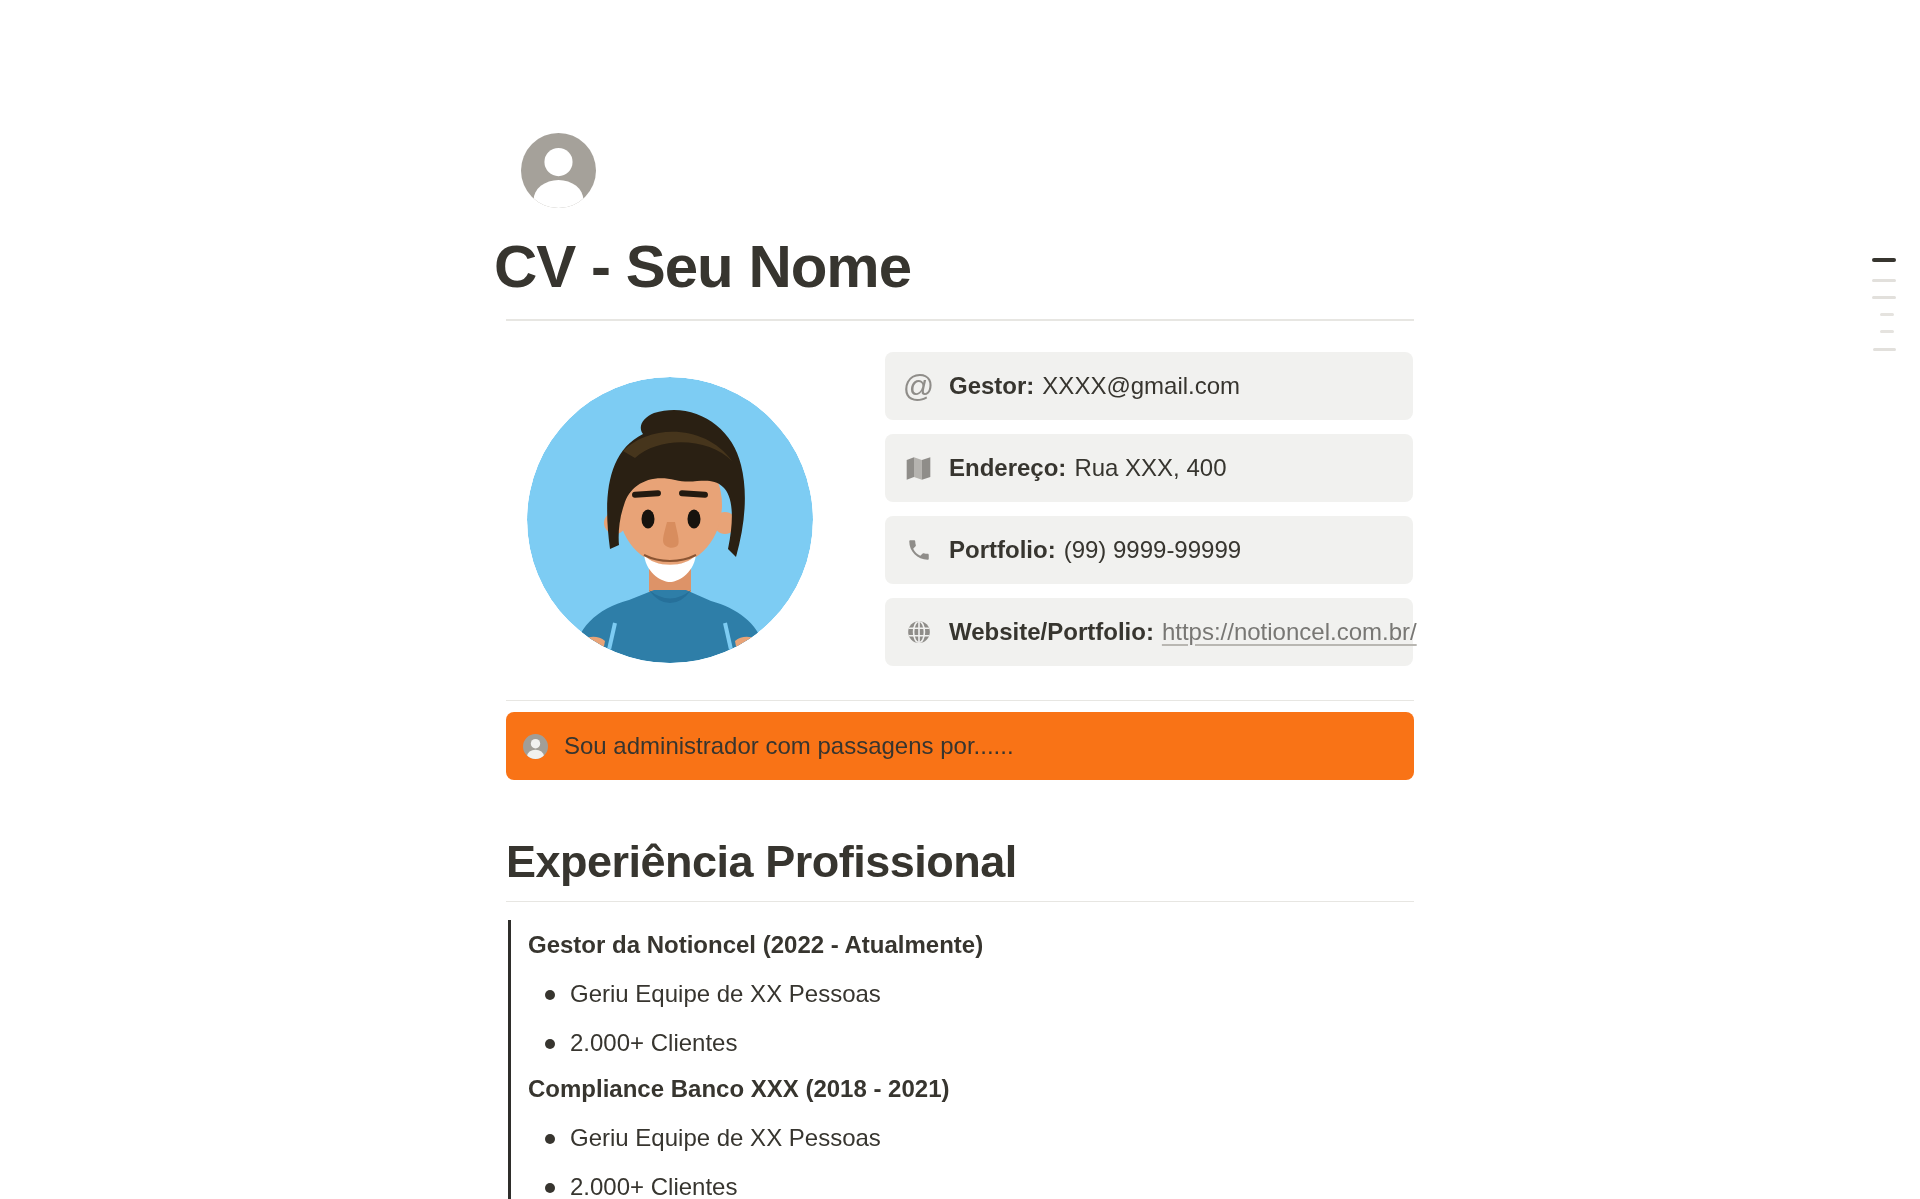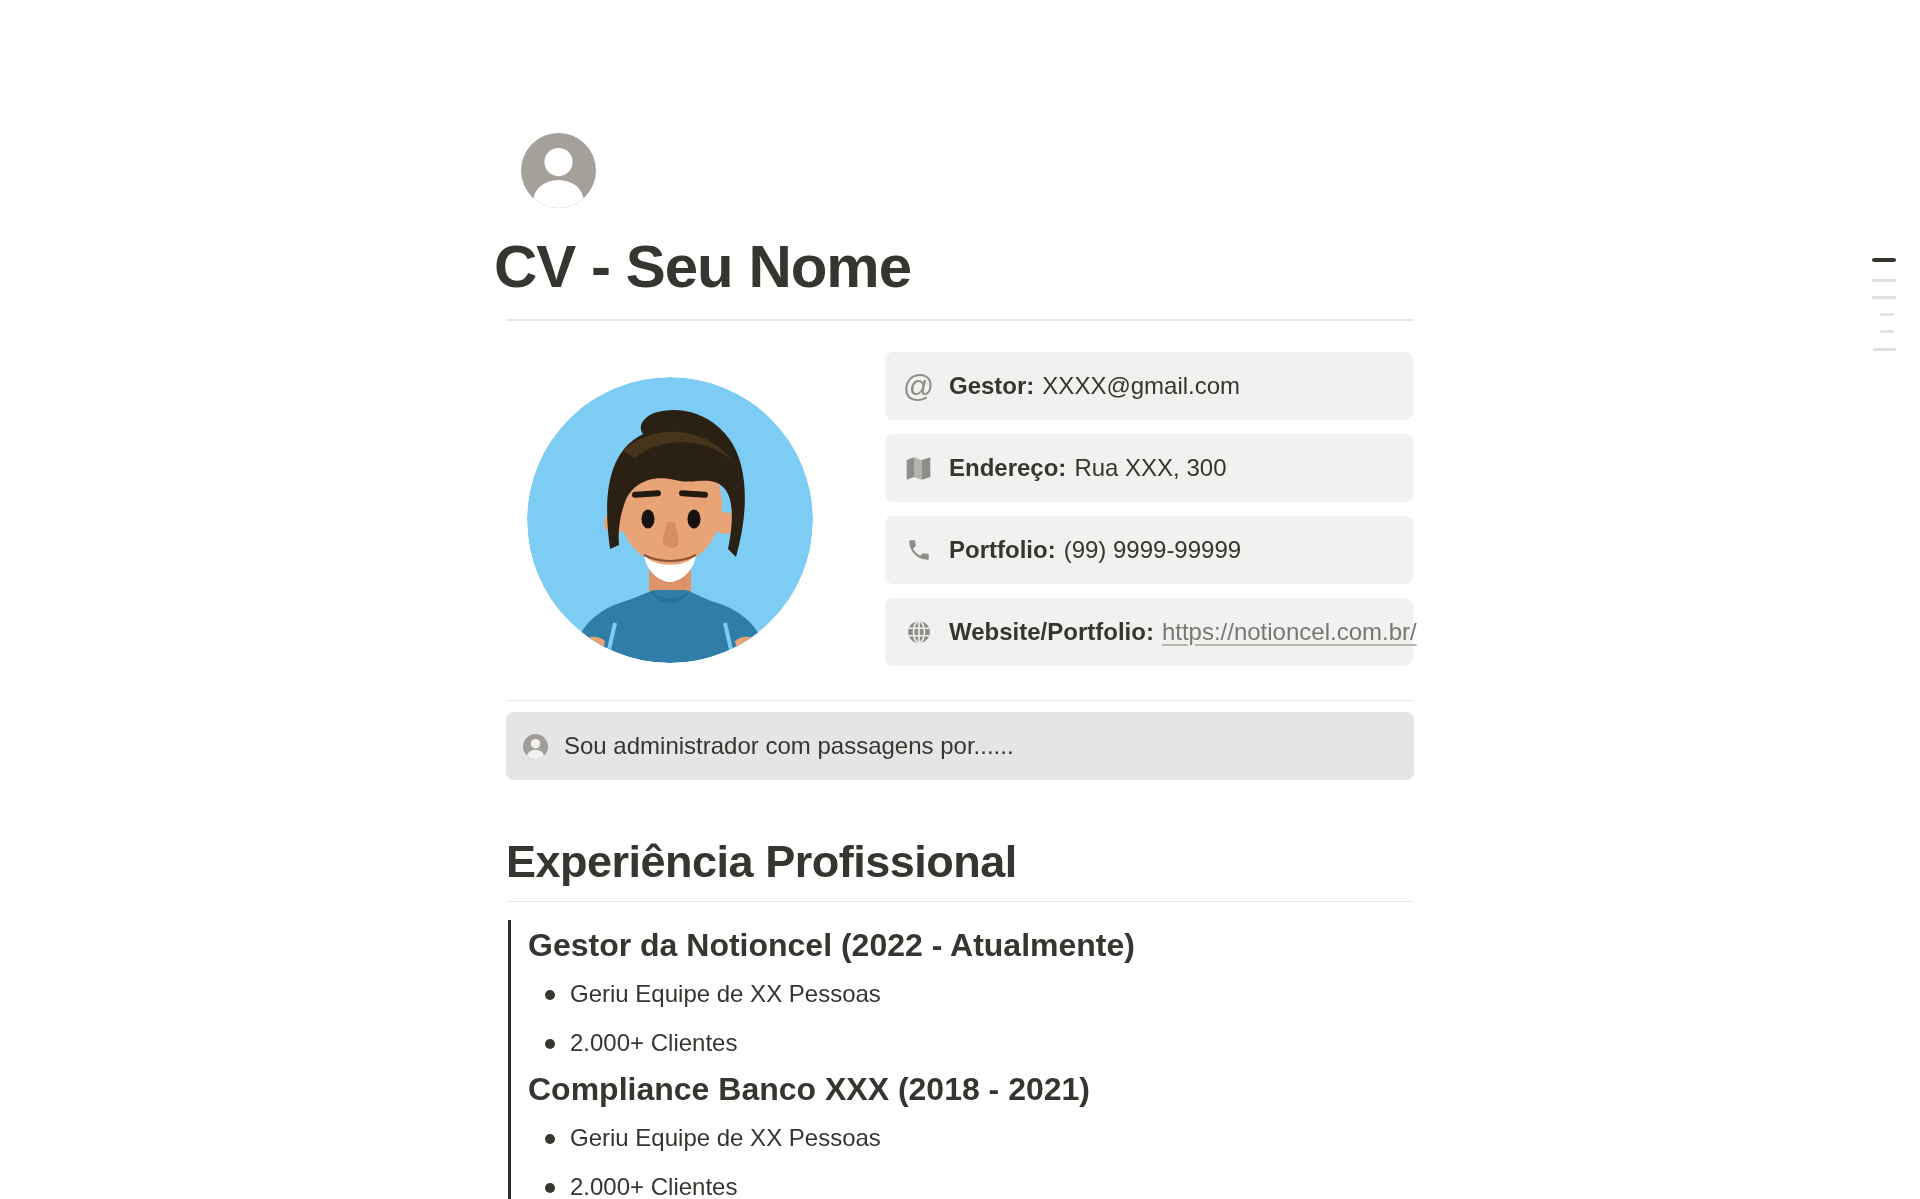--- a/index.html
+++ b/index.html
@@ -28,33 +28,33 @@
                  display:flex; align-items:center; padding:0 20px; font-size:24px; }
   .contact-box .icon { width:27px; height:27px; flex:0 0 27px; margin-right:17px;
                        display:flex; align-items:center; justify-content:center; }
   .glyph-at { font-size:31px; color:#8f8d89; font-weight:400; line-height:27px; }
   .lbl { font-weight:700; margin-right:8px; white-space:nowrap; }
   .val { color:#37352f; white-space:nowrap; }
   a.val-link { color:#787774; text-decoration:underline; text-decoration-color:#b9b7b2; text-underline-offset:4px; cursor:pointer; }
 
   
   .callout { position:absolute; left:506px; top:712px; width:908px; height:68px;
-             background:#e5e5e5; border-radius:8px; display:flex; align-items:center; padding:0 17px; }
+             background:#f97316; border-radius:8px; display:flex; align-items:center; padding:0 17px; }
   .callout .icon { width:25px; height:25px; flex:0 0 25px; margin-right:16px; }
   .callout-text { font-size:24px; color:#37352f; }
 
   
   .h2 { position:absolute; left:506px; top:833px; font-size:45px; font-weight:700;
         letter-spacing:-0.5px; line-height:58px; color:#37352f; }
 
   
   .quote { position:absolute; left:508px; width:906px; border-left:3px solid #2f2e2b; padding:9px 0 10px 17px; }
   .quote.q1 { top:920px; }
   .quote.q2 { top:1064px; height:140px; }
-  .q-title { font-size:32px; font-weight:700; line-height:32px; color:#37352f; }
+  .q-title { font-size:24px; font-weight:700; line-height:32px; color:#37352f; }
   .q-item  { font-size:24px; line-height:32px; margin-top:17px; position:relative; padding-left:42px; color:#37352f; }
   .q-item::before { content:""; position:absolute; left:17px; top:12px; width:10px; height:10px;
                     border-radius:50%; background:#37352f; }
 
   
   .toc { position:absolute; left:1872px; top:258px; width:24px; height:100px; cursor:pointer; }
   .toc span { position:absolute; right:0; border-radius:2px; display:block; }
   .toc .t1 { top:0;   width:24px; height:4px; background:#37352f; }
   .toc .t2 { top:21px; width:24px; height:3px; background:#e2e0dc; }
   .toc .t3 { top:38px; width:24px; height:3px; background:#e2e0dc; }
@@ -142,21 +142,21 @@
 
     <div class="contact-box">
       <span class="icon">
         <svg width="27" height="27" viewBox="0 0 24 24">
           <path d="M1.5,4.5 L8,2 L8,19.5 L1.5,22 Z" fill="#8f8d89"></path>
           <path d="M8,2 L15,4.5 L15,22 L8,19.5 Z" fill="#b5b3af"></path>
           <path d="M15,4.5 L22.5,2 L22.5,19.5 L15,22 Z" fill="#8f8d89"></path>
         </svg>
       </span>
       <span class="lbl">Endereço:</span>
-      <span class="val">Rua XXX, 300</span>
+      <span class="val">Rua XXX, 400</span>
     </div>
 
     <div class="contact-box">
       <span class="icon">
         <svg width="26" height="26" viewBox="0 0 24 24">
           <path fill="#8f8d89" d="M6.62 10.79c1.44 2.83 3.76 5.14 6.59 6.59l2.2-2.2c.27-.27.67-.36 1.02-.24 1.12.37 2.33.57 3.57.57.55 0 1 .45 1 1V20c0 .55-.45 1-1 1-9.39 0-17-7.61-17-17 0-.55.45-1 1-1h3.5c.55 0 1 .45 1 1 0 1.25.2 2.45.57 3.57.11.35.03.74-.25 1.02l-2.2 2.2z"></path>
         </svg>
       </span>
       <span class="lbl">Portfolio:</span>
       <span class="val">(99) 9999-99999</span>

